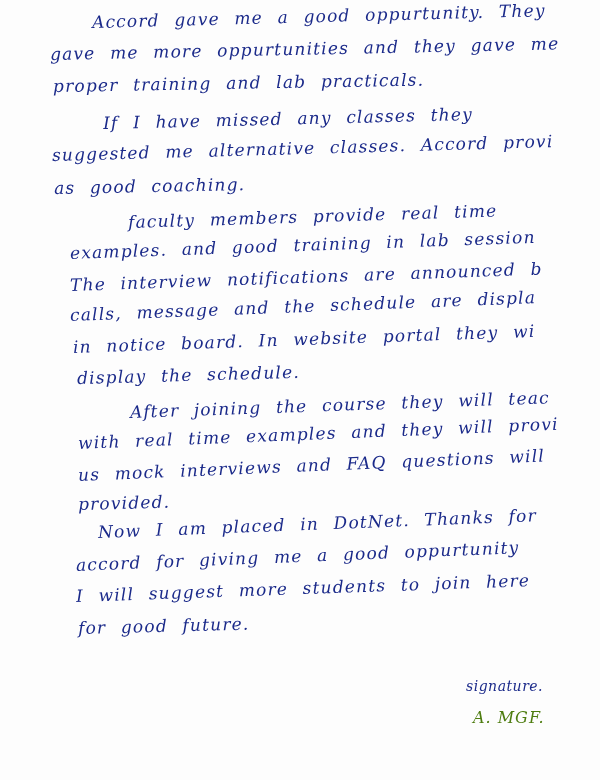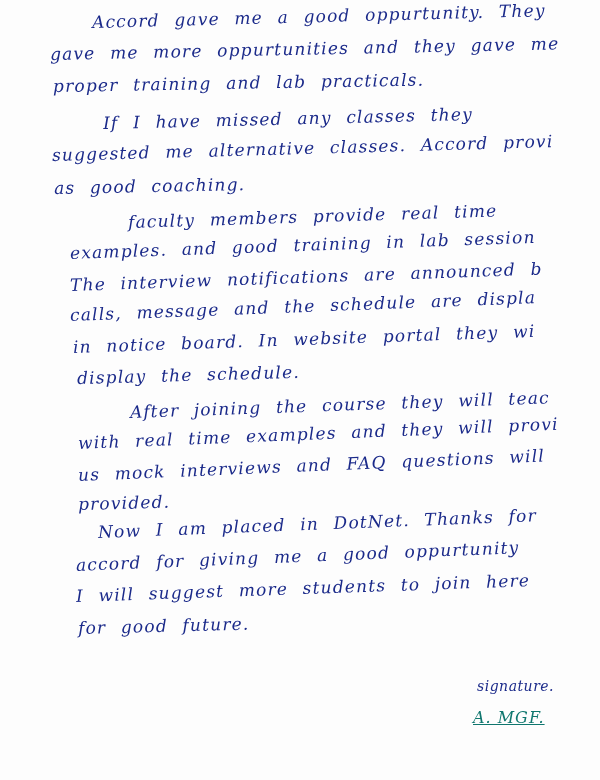--- a/index.html
+++ b/index.html
@@ -37,23 +37,22 @@
       font-style: italic;
       font-size: 14px;
       color: #1b2a8a;
       letter-spacing: 0.5px;
     }
     .sig-mark {
       position: absolute;
       font-family: "DejaVu Serif", serif;
       font-style: italic;
       font-size: 16px;
-      color: #0f766e;
+      color: #4d7c0f;
       letter-spacing: 1px;
-      text-decoration: underline;
     }
   </style>
 </head>
 <body>
 
 <div class="page">
 
   <div class="line" style="left:92px; top:12px; transform:rotate(-1.5deg);">Accord gave me a good oppurtunity. They</div>
   <div class="line" style="left:50px; top:44px; transform:rotate(-1.2deg);">gave me more oppurtunities and they gave me</div>
   <div class="line" style="left:53px; top:76px; transform:rotate(-1deg);">proper training and lab practicals.</div>
@@ -72,16 +71,16 @@
   <div class="line" style="left:130px; top:402px; transform:rotate(-2deg);">After joining the course they will teac</div>
   <div class="line" style="left:78px; top:433px; transform:rotate(-2.3deg);">with real time examples and they will provi</div>
   <div class="line" style="left:78px; top:465px; transform:rotate(-2.4deg);">us mock interviews and FAQ questions will</div>
   <div class="line" style="left:78px; top:494px; transform:rotate(-1.5deg);">provided.</div>
 
   <div class="line" style="left:98px; top:522px; transform:rotate(-2.2deg);">Now I am placed in DotNet. Thanks for</div>
   <div class="line" style="left:76px; top:555px; transform:rotate(-2.3deg);">accord for giving me a good oppurtunity</div>
   <div class="line" style="left:76px; top:586px; transform:rotate(-2deg);">I will suggest more students to join here</div>
   <div class="line" style="left:78px; top:618px; transform:rotate(-1.5deg);">for good future.</div>
 
-  <div class="sig-label" style="left:477px; top:678px;">signature.</div>
+  <div class="sig-label" style="left:466px; top:678px;">signature.</div>
   <div class="sig-mark" style="left:473px; top:708px;">A. MGF.</div>
 
 </div>
 
 </body></html>

